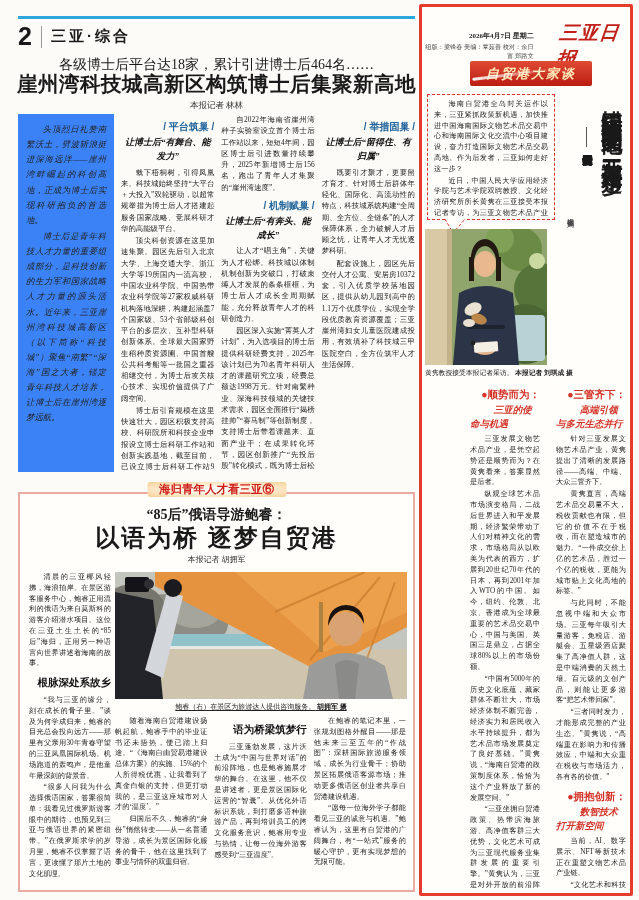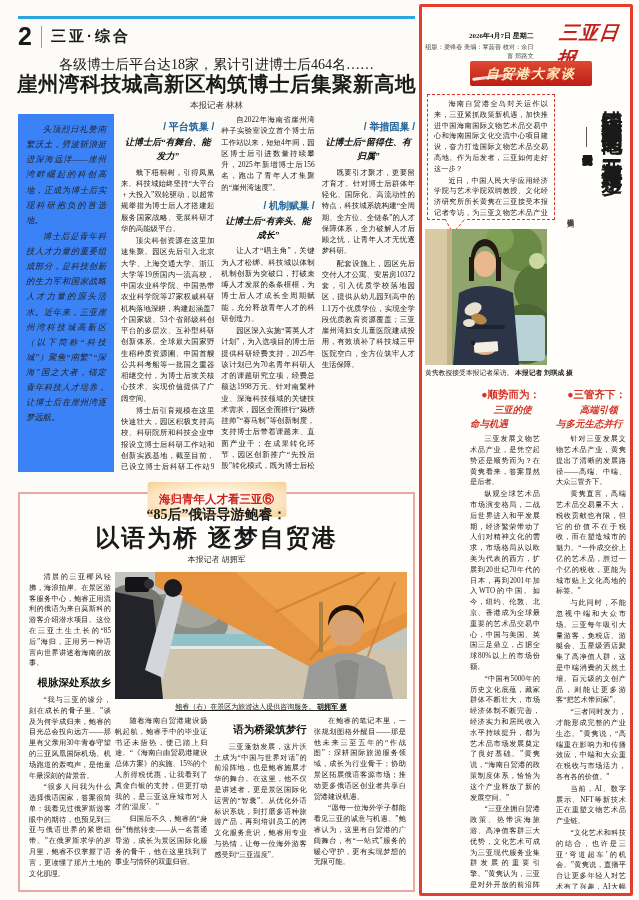--- a/index.html
+++ b/index.html
@@ -30,21 +30,21 @@
   .t-blue .sh-s{font-size:9px;font-weight:bold;font-style:italic;margin-top:2px;color:#111;}
   .t-red{text-align:left;margin:6px 0 3px;}
   .t-red .sh-m{color:#d43327;font-weight:900;font-size:10.5px;}
   .t-red .sh-s{color:#d43327;font-style:italic;font-weight:bold;font-size:9.5px;text-indent:2.5em;}
   .t-mid{text-align:center;margin:6px 0 4px;}
   .t-mid .sh-m{font-size:10.5px;font-weight:900;color:#111;}
   
   .mf{left:18px;top:492px;width:397px;height:400px;border:2px solid #eaa9a2;
       box-sizing:border-box;background:#fffefb;}
   .mf-banner{position:absolute;top:-12px;left:50%;transform:translateX(-50%);
-      padding:10px 12px;white-space:nowrap;border-radius:3px;
+      padding:0 12px;white-space:nowrap;border-radius:3px;
       background:radial-gradient(ellipse at center,#fffdf8 15%,#fbe3bd 70%,#f5cf92 100%);
       color:#cf1f1a;font-weight:900;font-size:11.5px;font-family:"Liberation Sans",sans-serif;}
   .mf-kicker{position:absolute;top:12px;width:100%;text-align:center;font-size:14px;font-weight:bold;}
   .mf-headline{position:absolute;top:28px;width:100%;text-align:center;font-size:24px;font-weight:900;
       letter-spacing:2px;font-family:"Liberation Sans",sans-serif;}
   .mf-byline{position:absolute;top:60px;width:100%;text-align:center;font-size:8px;color:#333;}
   .mf-col1{position:absolute;left:9px;top:78px;width:82px;height:312px;overflow:hidden;
       font-size:7.2px;line-height:1.5;}
   .mf-photo{position:absolute;left:95px;top:78px;width:292px;height:127px;overflow:hidden;}
   .mf-caption{position:absolute;left:95px;top:208px;width:292px;text-align:center;font-size:7px;color:#222;text-decoration:underline;}
@@ -261,20 +261,24 @@
         </div>
       <div class="rc-col">
           <div class="sec-h t-red">
             <div class="sh-m">●三管齐下：</div>
             <div class="sh-s">高端引领与多元生态并行</div>
           </div>
           <p class="para">针对三亚发展文物艺术品产业，黄隽提出了清晰的发展路径——高端、中端、大众三管齐下。</p>
           <p class="para">黄隽直言，高端艺术品交易量不大，税收贡献也有限，但它的价值不在于税收，而在塑造城市的魅力。“一件成交价上亿的艺术品，胜过一个亿的税收，更能为城市贴上文化高地的标签。”</p>
           <p class="para">与此同时，不能忽视中端和大众市场。三亚每年吸引大量游客，免税店、游艇会、五星级酒店聚集了高净值人群，这是中端消费的天然土壤。百元级的文创产品，则能让更多游客“把艺术带回家”。</p>
           <p class="para">“三者同时发力，才能形成完整的产业生态。”黄隽说，“高端重在影响力和传播效应，中端和大众重在税收与市场活力，各有各的价值。”</p>
+          <div class="sec-h t-red">
+            <div class="sh-m">●拥抱创新：</div>
+            <div class="sh-s">数智技术打开新空间</div>
+          </div>
           <p class="para">当前，AI、数字展示、NFT等新技术正在重塑文物艺术品产业链。</p>
           <p class="para">“文化艺术和科技的结合，也许是三亚‘弯道超车’的机会。”黄隽说，直播平台让更多年轻人对艺术有了兴趣，AI大幅提升了艺术创作的效率，“人机协作”正在成为时代趋势，推动文物艺术品市场的数字化、国际化与大众化融合。</p>
           <div class="sec-h t-red">
             <div class="sh-m">●久久为功：</div>
           </div>
         </div>
     </div>
   </div>
 
 </div>

